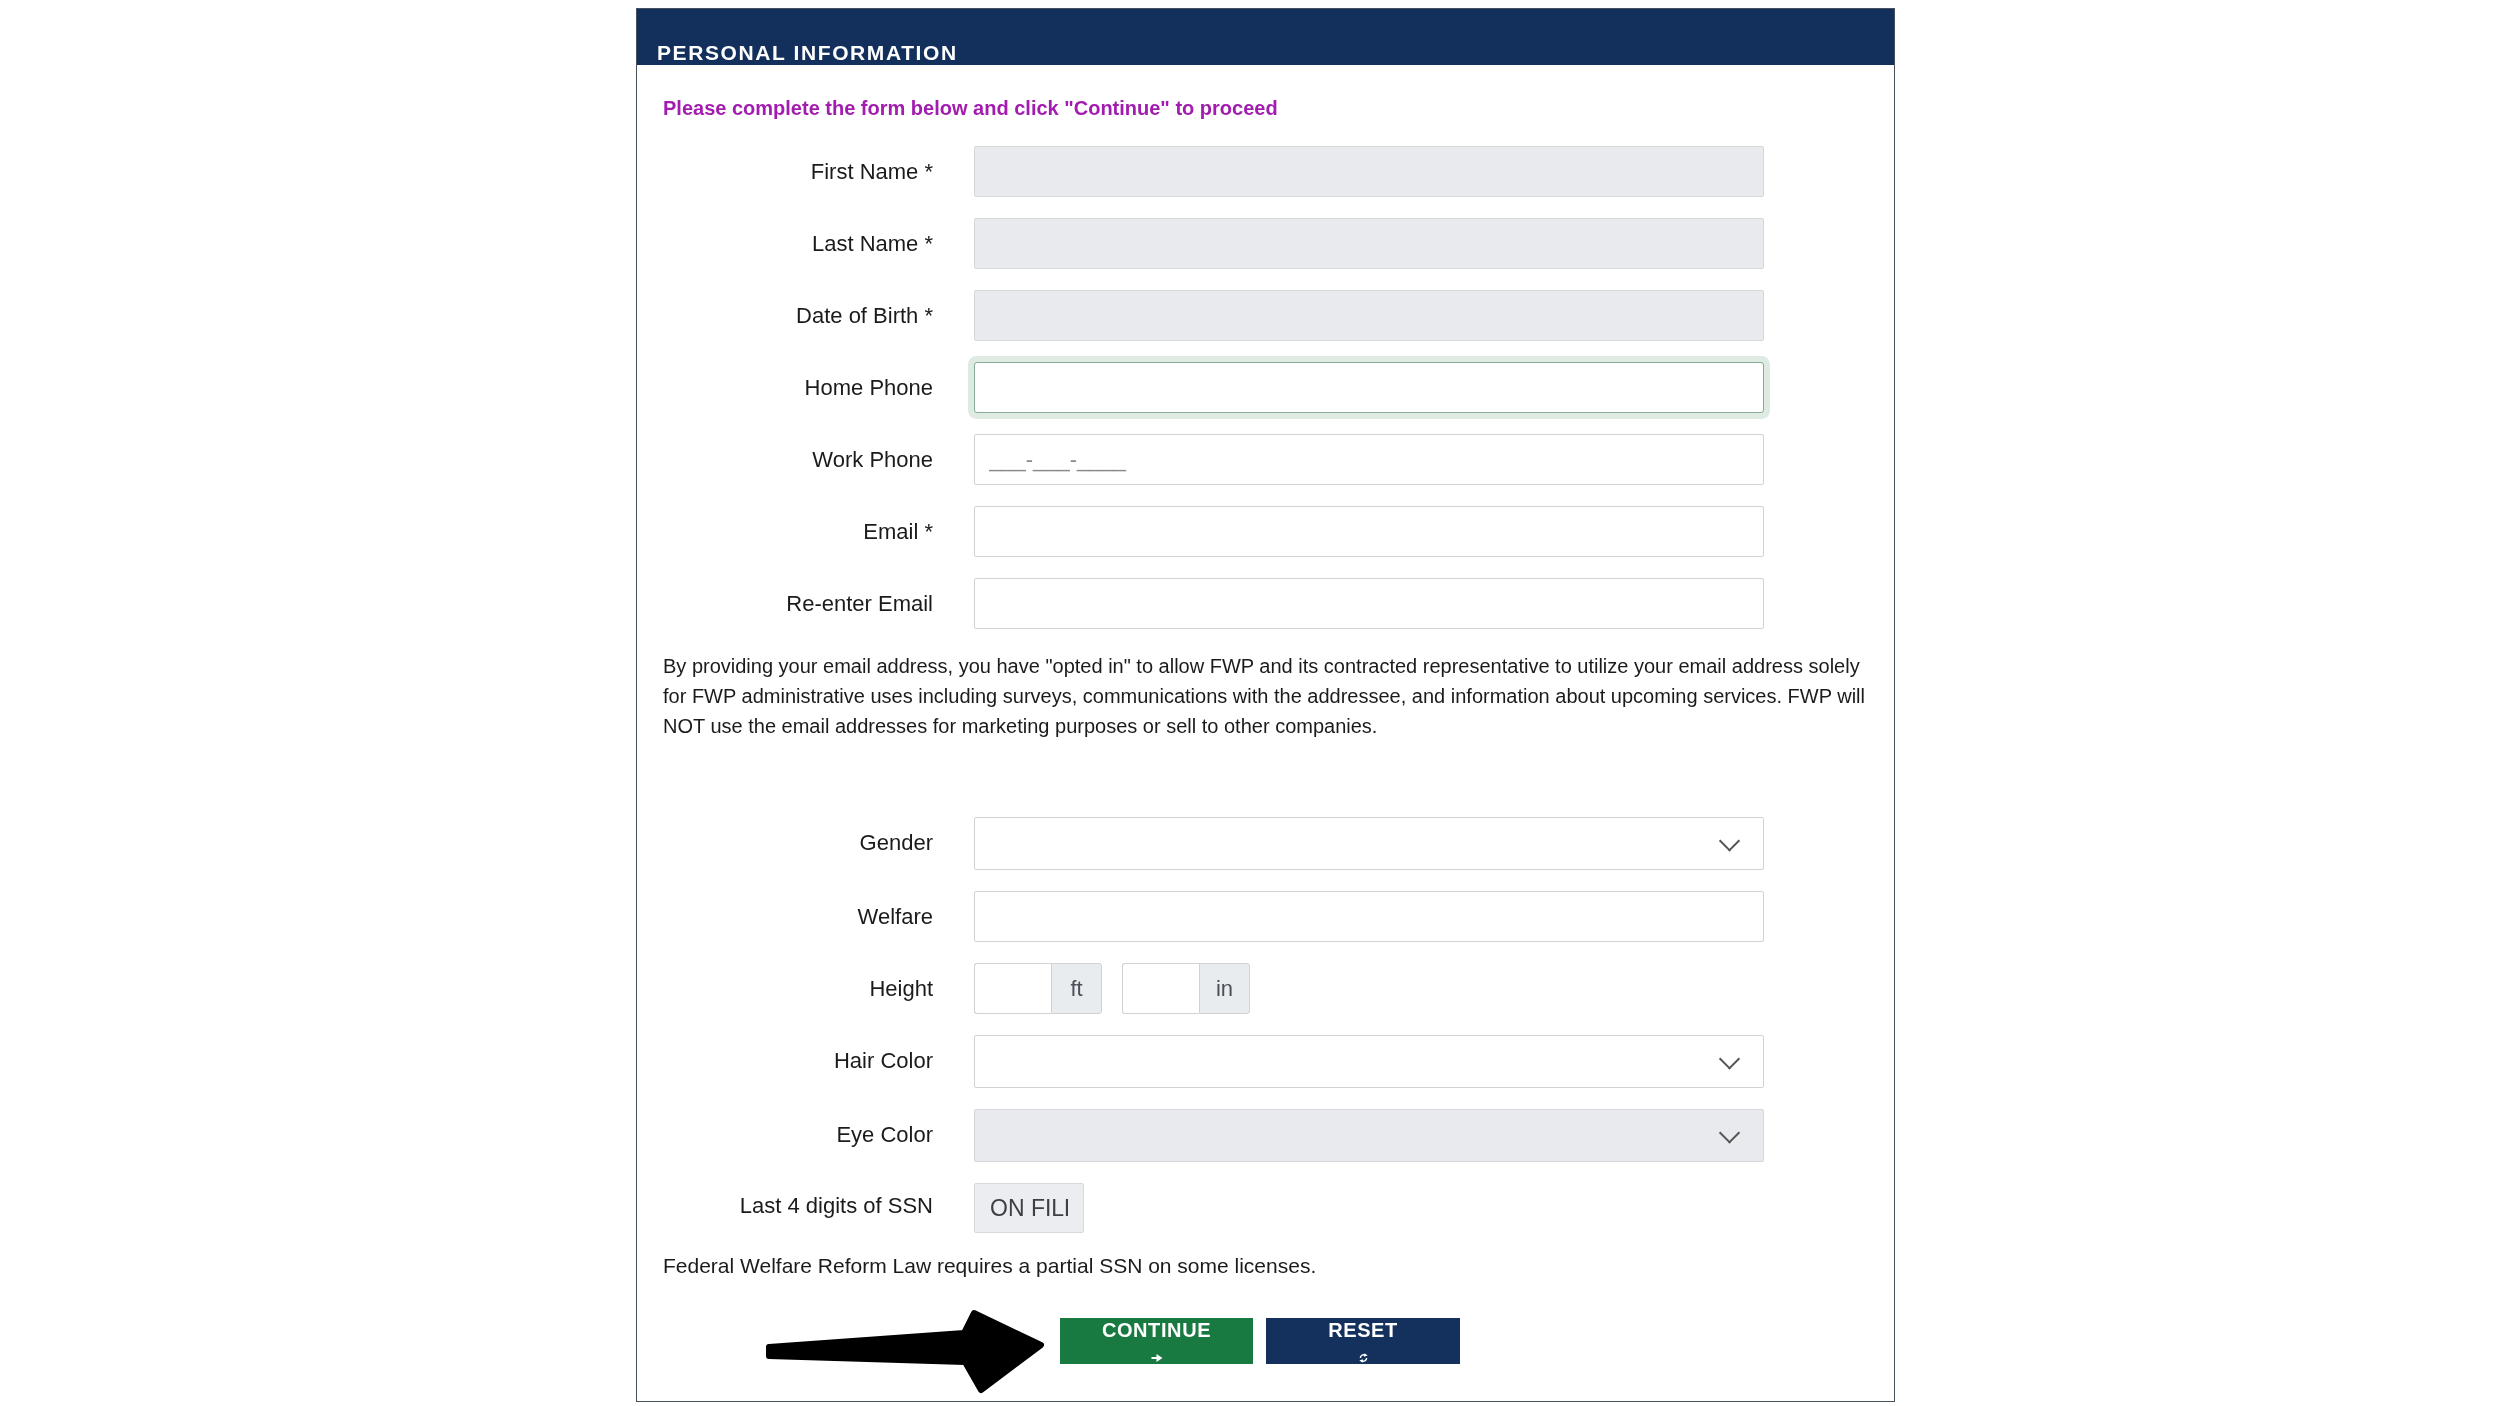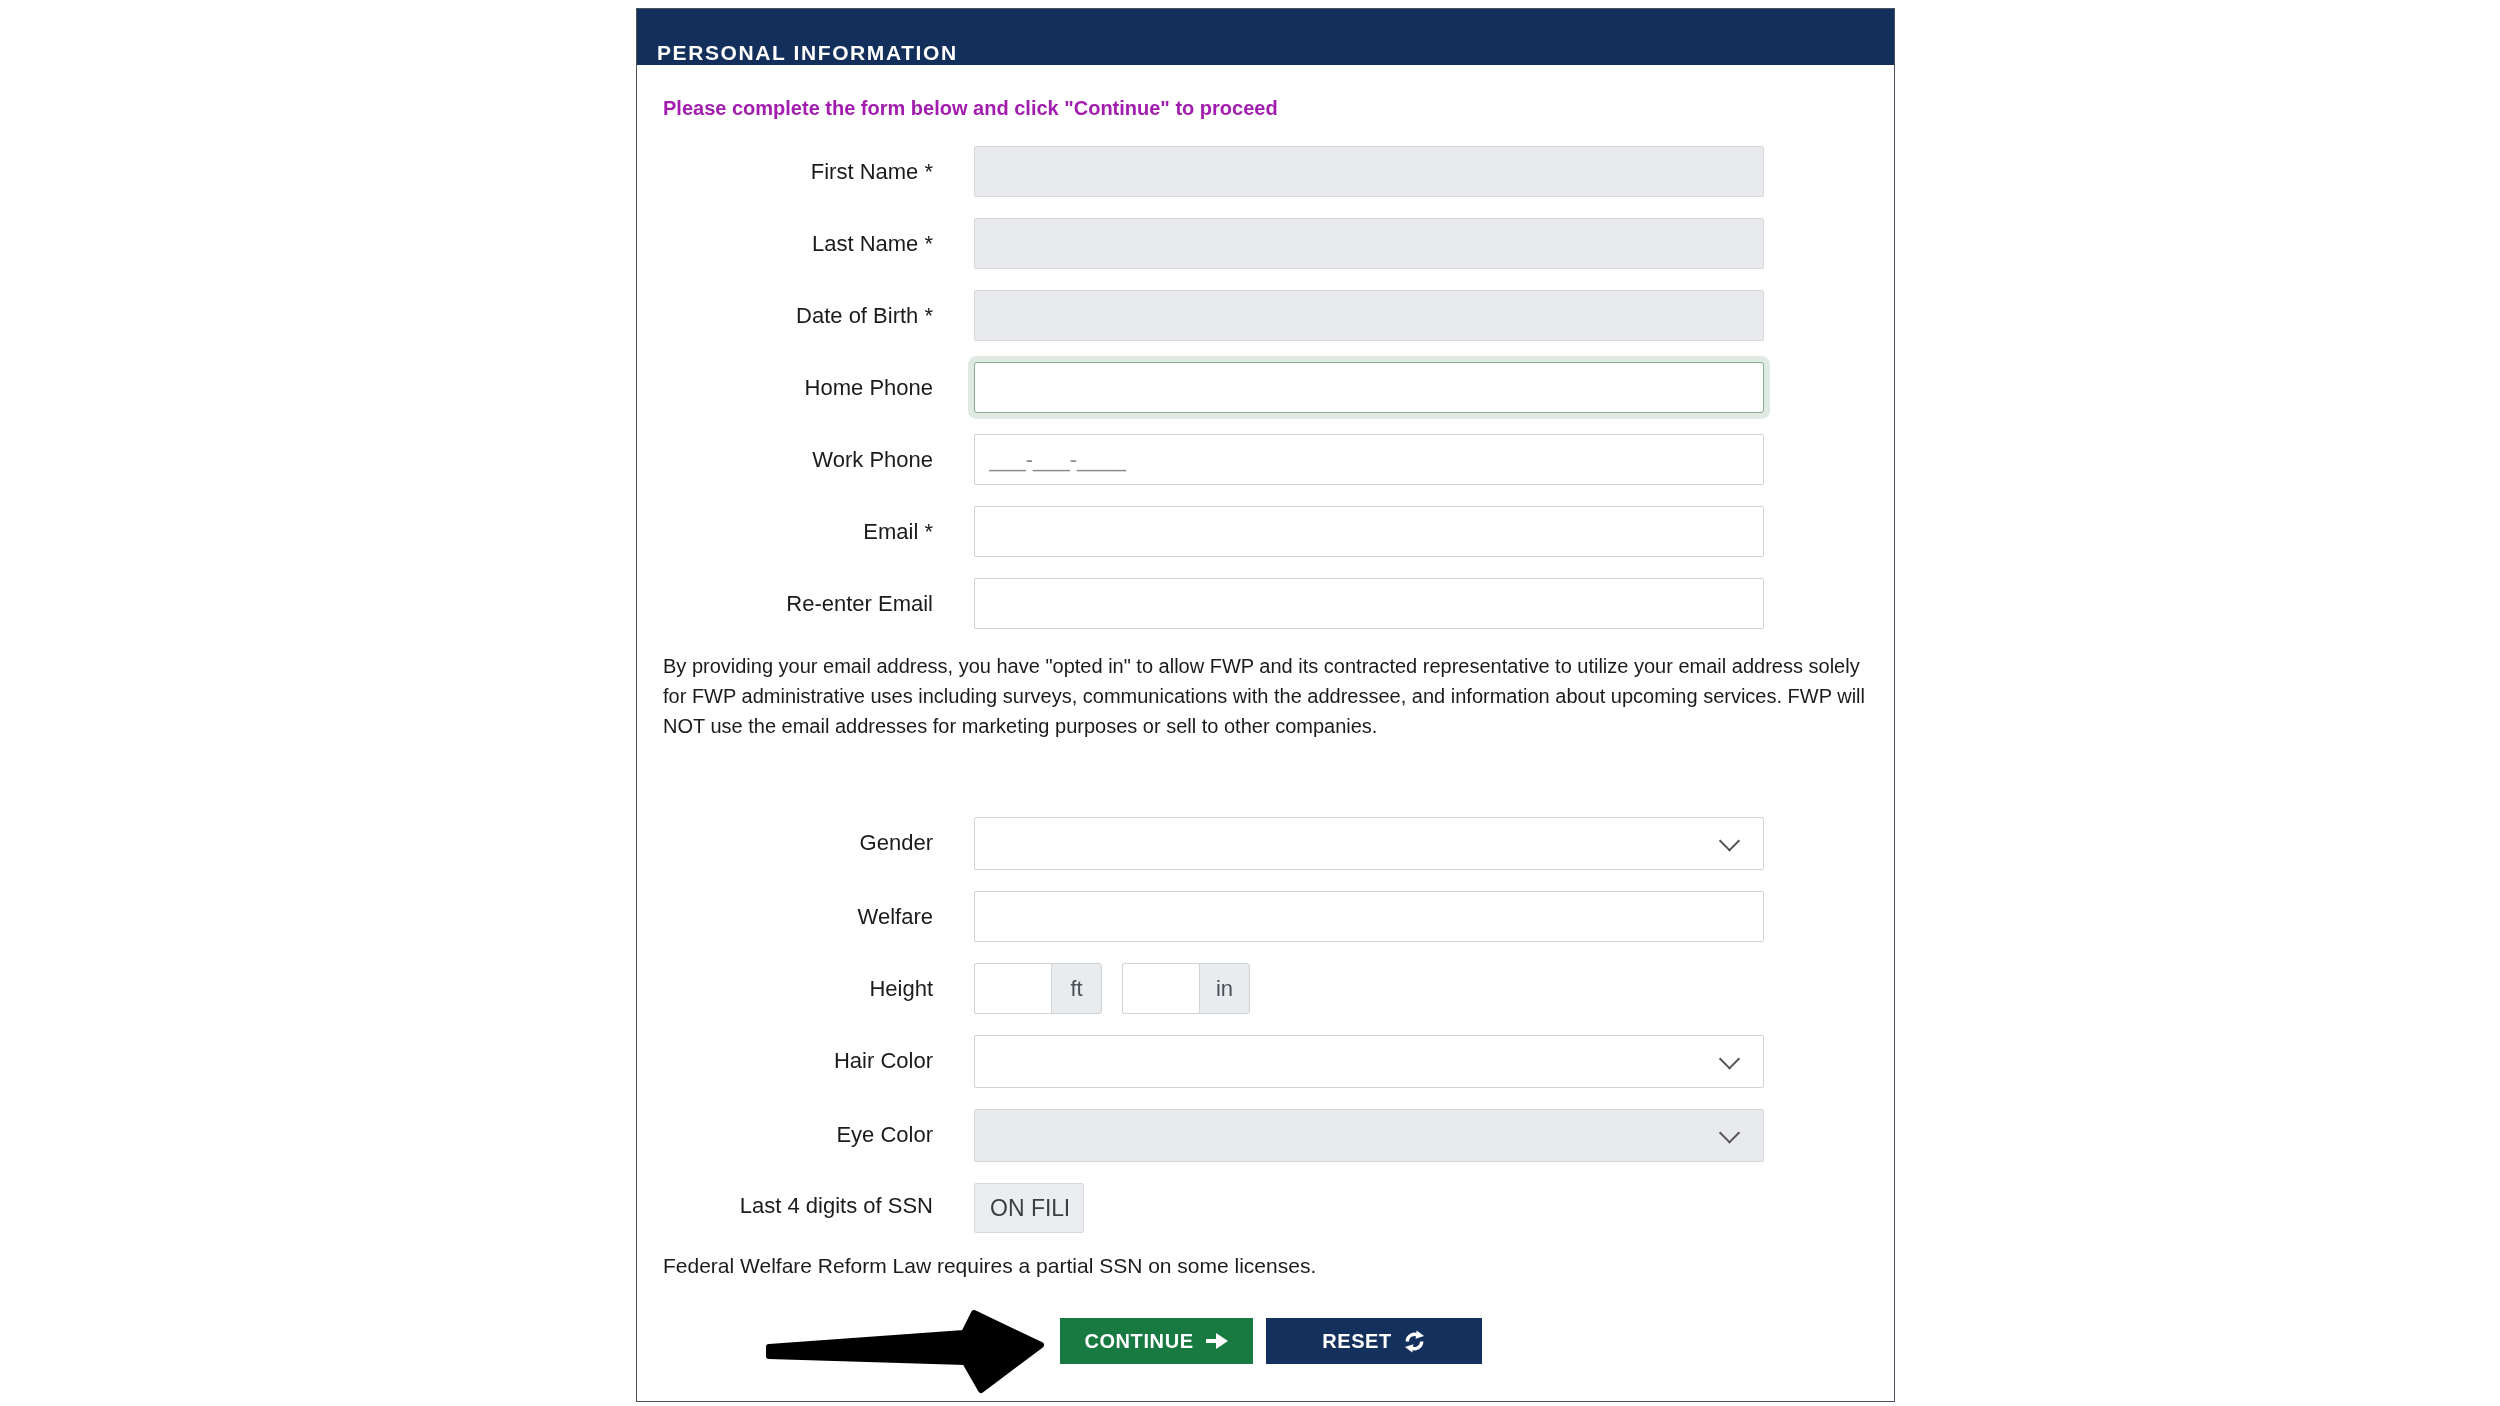--- a/index.html
+++ b/index.html
@@ -94,23 +94,24 @@
     font-size:21px;color:#1b1b1b;
   }
   .buttons-row{
     display:flex;gap:13px;margin:40px 0 0 397px;
   }
   .btn{
     height:46px;border:none;cursor:pointer;
     display:flex;align-items:center;justify-content:center;gap:11px;
     color:#fff;font-weight:bold;font-size:20px;letter-spacing:0.6px;
     font-family:"Liberation Sans", sans-serif;
+    flex-direction:column;
   }
   .btn-continue{width:193px;background:var(--continue-green,#187a41);}
-  .btn-reset{width:216px;background:var(--reset-navy,#14315e);}
+  .btn-reset{width:194px;background:var(--reset-navy,#14315e);}
   .arrow-overlay{
     position:absolute;left:0;top:0;width:1257px;height:1392px;
     pointer-events:none;z-index:5;
   }
 </style>
 </head>
 <body>
 
 <div class="panel">
 

